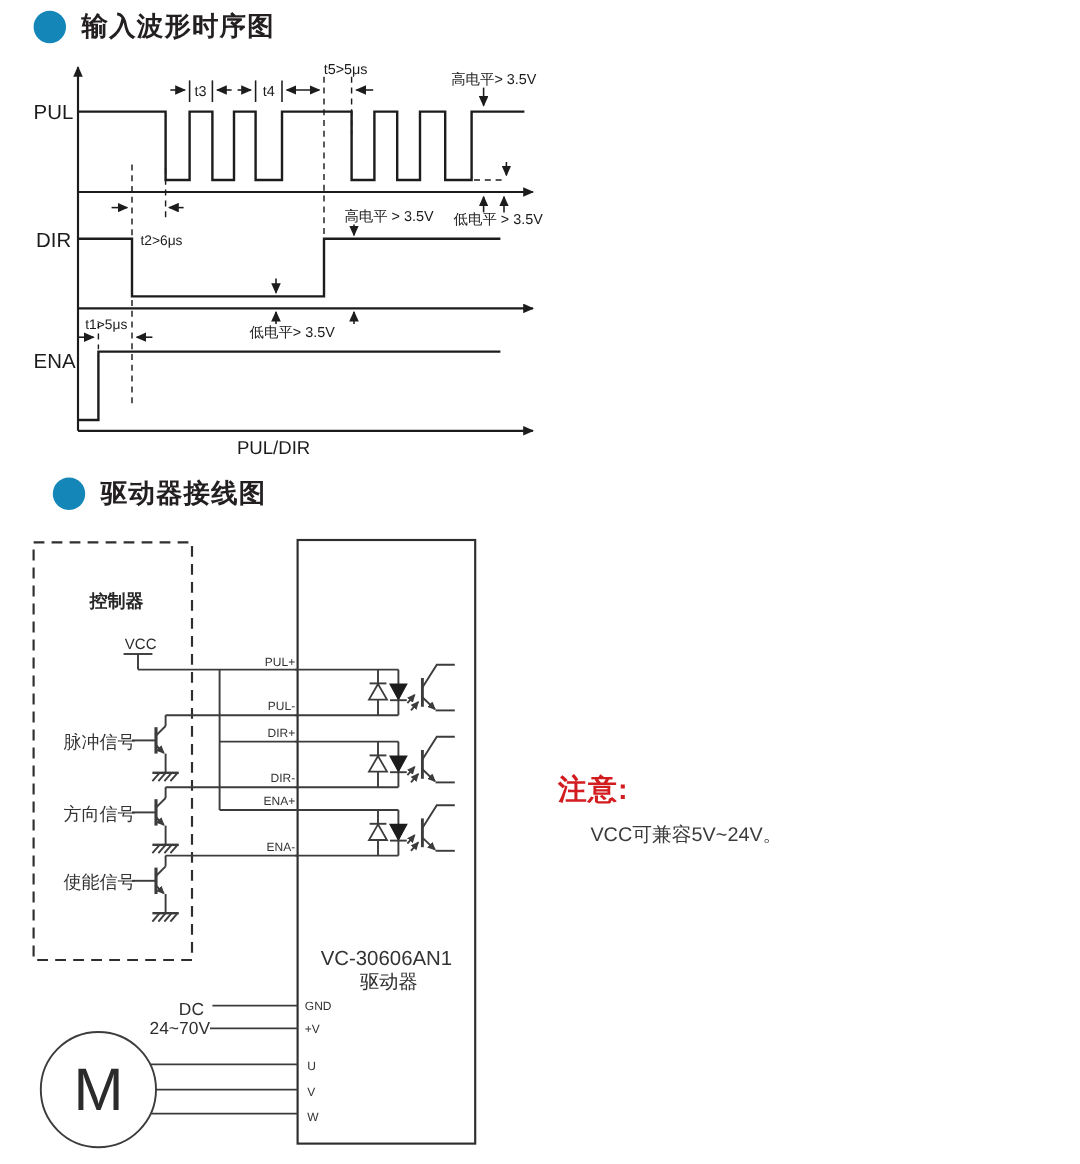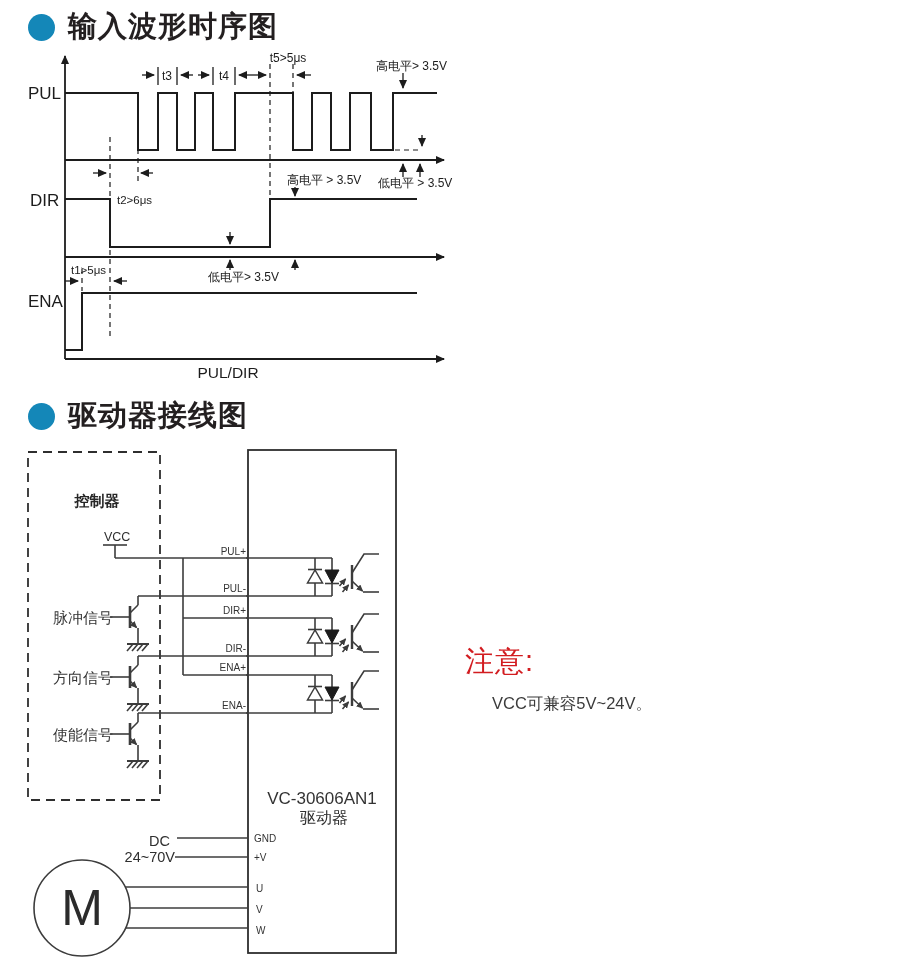--- a/index.html
+++ b/index.html
@@ -2,25 +2,25 @@
 <html><head>
 <meta charset="utf-8">
 <style>
   html,body{margin:0;padding:0;}
   body{
     width:900px;height:970px;position:relative;background:#ffffff;overflow:hidden;
     font-family:"Liberation Sans","DejaVu Sans",sans-serif;
   }
   .section-title{position:absolute;display:flex;align-items:center;gap:13px;}
   .bullet{width:27px;height:27px;border-radius:50%;background:#1487b8;flex:0 0 auto;}
-  .title-text{font-size:29px;font-weight:bold;color:#231f20;letter-spacing:1px;white-space:nowrap;}
+  .title-text{font-size:22px;font-weight:bold;color:#231f20;letter-spacing:1px;white-space:nowrap;}
   #title1{left:28px;top:7px;}
-  #title2{left:28px;top:396px;}
+  #title2{left:44px;top:396px;}
   #note{position:absolute;left:465px;top:642px;}
-  .note-title{font-size:29px;font-weight:normal;color:#d21c20;letter-spacing:1px;}
+  .note-title{font-size:24px;font-weight:bold;color:#d21c20;letter-spacing:1px;}
   .note-body{margin-top:11px;font-size:16.5px;color:#3b3b3b;margin-left:27px;}
   svg{position:absolute;left:0;top:0;}
   .wv{stroke:#1c1c1c;stroke-width:2;fill:none;}
   .ax{stroke:#1c1c1c;stroke-width:1.8;fill:none;}
   .thin{stroke:#1c1c1c;stroke-width:1.3;fill:none;}
   .dash{stroke:#1c1c1c;stroke-width:1.2;fill:none;stroke-dasharray:5 4;}
   .wire{stroke:#3c3c3c;stroke-width:1.6;fill:none;}
   .wire2{stroke:#3c3c3c;stroke-width:2;fill:none;}
   .dashbox{stroke:#2e2e2e;stroke-width:1.8;fill:none;stroke-dasharray:9 6;}
   .box{stroke:#2e2e2e;stroke-width:1.8;fill:#ffffff;}

